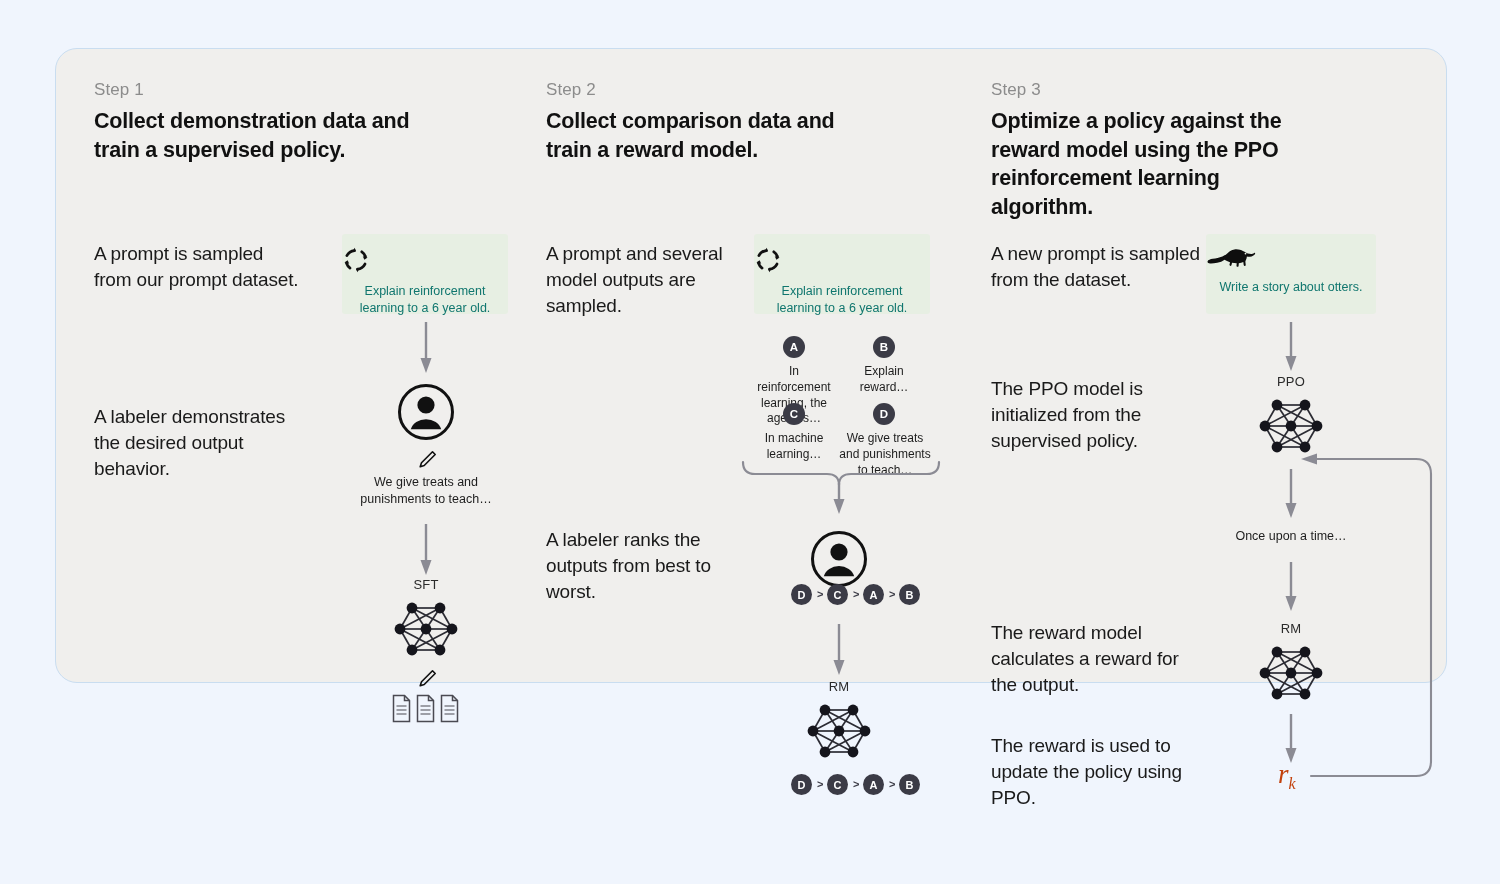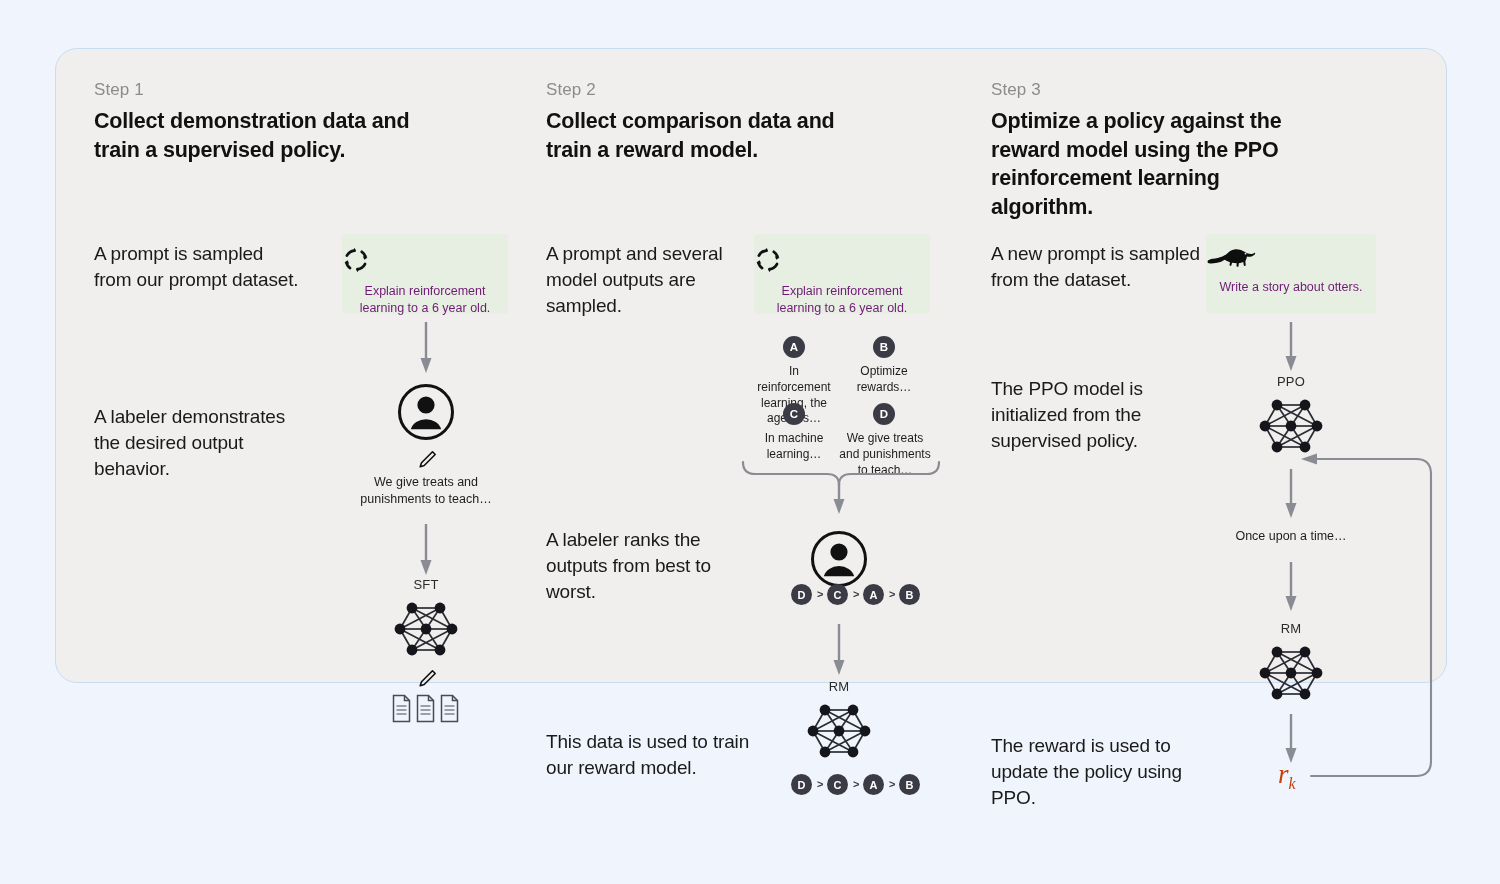--- a/index.html
+++ b/index.html
@@ -42,21 +42,21 @@
   #col3 .body-text { width: 215px; }
 
   
   .prompt-box {
     position: absolute;
     background: #e7efe3;
     border-radius: 3px;
     text-align: center;
   }
   .prompt-text {
-    font-size: 12.5px; color: #701a75; line-height: 1.38;
+    font-size: 12.5px; color: #0f766e; line-height: 1.38;
     padding: 0 8px;
   }
   .prompt-icon { display:block; margin: 0 auto 9px; }
 
   
   .arrow { position: absolute; }
   .net-label {
     position: absolute; font-size: 13px; color: #2b2b2b;
     text-align: center; letter-spacing: .2px;
   }
@@ -209,21 +209,20 @@
       </svg>
     </div>
   </div>
 
   <div class="col" id="col2">
     <div class="step-label">Step 2</div>
     <div class="step-title">Collect comparison data and train a reward model.</div>
 
     <div class="body-text" style="top:192px">A prompt and several model outputs are sampled.</div>
     <div class="body-text" style="top:478px">A labeler ranks the outputs from best to worst.</div>
-    <div class="body-text" style="top:680px">This data is used to train our reward model.</div>
 
     <div class="prompt-box" style="left:208px; top:185px; width:176px; height:80px; padding-top:12px;">
       <span class="prompt-icon">
         <svg width="28" height="28" viewBox="0 0 24 24">
           <path d="M4.2 8.2A8.4 8.4 0 0 1 10.6 3.9" stroke="#111" stroke-width="2.4" fill="none" stroke-linecap="round"></path>
           <path d="M19.7 15.5a8.4 8.4 0 0 1-6.4 4.4" stroke="#111" stroke-width="2.4" fill="none" stroke-linecap="round"></path>
           <path d="M20.1 9.1a8.4 8.4 0 0 0-3.1-4.1" stroke="#111" stroke-width="2.4" fill="none" stroke-linecap="round"></path>
           <path d="M3.8 14.7a8.4 8.4 0 0 0 3.1 4.2" stroke="#111" stroke-width="2.4" fill="none" stroke-linecap="round"></path>
           <path d="M10.9 1.4l1 3.1-3.2.6z" fill="#111"></path>
           <path d="M13.2 22.6l-1.1-3.1 3.2-.6z" fill="#111"></path>
@@ -231,21 +230,21 @@
           <path d="M2.1 14.2l2.7-1.9 1.4 2.9z" fill="#111"></path>
         </svg>
       </span>
       <div class="prompt-text">Explain reinforcement learning to a 6 year old.</div>
     </div>
 
     <div class="badge" style="left:237px; top:287px;">A</div>
     <div class="tiny-caption" style="left:205px; top:315px; width:86px;">In reinforcement learning, the agent is…</div>
 
     <div class="badge" style="left:327px; top:287px;">B</div>
-    <div class="tiny-caption" style="left:295px; top:315px; width:86px;">Optimize rewards…</div>
+    <div class="tiny-caption" style="left:295px; top:315px; width:86px;">Explain reward…</div>
 
     <div class="badge" style="left:237px; top:354px;">C</div>
     <div class="tiny-caption" style="left:205px; top:382px; width:86px;">In machine learning…</div>
 
     <div class="badge" style="left:327px; top:354px;">D</div>
     <div class="tiny-caption" style="left:291px; top:382px; width:96px;">We give treats and punishments to teach…</div>
 
     <div class="arrow" style="left:195px; top:405px;">
       <svg width="200" height="62" viewBox="0 0 200 62">
         <path d="M2 8 Q2 20 14 20 L86 20 Q98 20 98 31 Q98 20 110 20 L186 20 Q198 20 198 8" fill="none" stroke="#8b8b94" stroke-width="2.2" stroke-linecap="round"></path>
@@ -319,20 +318,21 @@
     <div class="gt" style="left:343px; top:729px;">&gt;</div>
     <div class="rank-badge" style="left:353px; top:725px;">B</div>
   </div>
 
   <div class="col" id="col3">
     <div class="step-label">Step 3</div>
     <div class="step-title">Optimize a policy against the reward model using the PPO reinforcement learning algorithm.</div>
 
     <div class="body-text" style="top:327px">The PPO model is initialized from the supervised policy.</div>
     <div class="body-text" style="top:192px">A new prompt is sampled from the dataset.</div>
+    <div class="body-text" style="top:571px">The reward model calculates a reward for the output.</div>
     <div class="body-text" style="top:684px">The reward is used to update the policy using PPO.</div>
 
     <div class="prompt-box" style="left:215px; top:185px; width:170px; height:80px; padding-top:14px;">
       <span class="prompt-icon">
         <svg width="50" height="22" viewBox="0 0 50 22">
           <path d="M4 15.5c-1.6 0-2.8-1-2.4-2.2.5-1.4 2.7-2.1 5.2-2.5 3-0.5 6.4-1.1 9.6-2.3 2.2-0.9 3.8-2.2 5.4-3.6 1.8-1.6 3.7-3 6.6-3.4 3.4-0.5 6.4 0.4 8.5 1.5 2.2 1.1 4.3 2.5 6.6 2.8 2 0.3 3.6-0.2 4.6-0.9 0.8-0.5 1.4 0.2 0.9 1-0.9 1.4-2.6 2.6-5 2.8-1.1 0.1-2.1 0-3.1-0.2-0.1 1.4-0.5 2.7-1.1 3.8-0.3 0.5-0.5 1.1-0.4 1.8l0.3 2.7c0.1 0.6-0.3 1.1-0.9 1.1-0.6 0-1-0.4-1.1-1l-0.4-2.9c-1.3 0.6-2.8 1-4.5 1.2l-0.2 2.6c0 0.6-0.5 1.1-1.1 1-0.6 0-1-0.5-1-1.1l0.2-2.4c-1.7 0-3.3-0.2-4.7-0.5-0.1 0.9-0.3 1.7-0.6 2.4-0.2 0.6-0.8 0.8-1.3 0.6-0.5-0.2-0.8-0.8-0.6-1.4 0.2-0.6 0.4-1.3 0.5-2.1-2.2-0.7-4-1.7-5.5-2.6-1.9 1.5-4.5 2.5-7.3 3.1-2.3 0.5-4.3 0.7-6.2 0.7z" fill="#0e0e0e"></path>
           <circle cx="39.5" cy="5.6" r="0.9" fill="#e7efe3"></circle>
         </svg>
       </span>
       <div class="prompt-text">Write a story about otters.</div>

